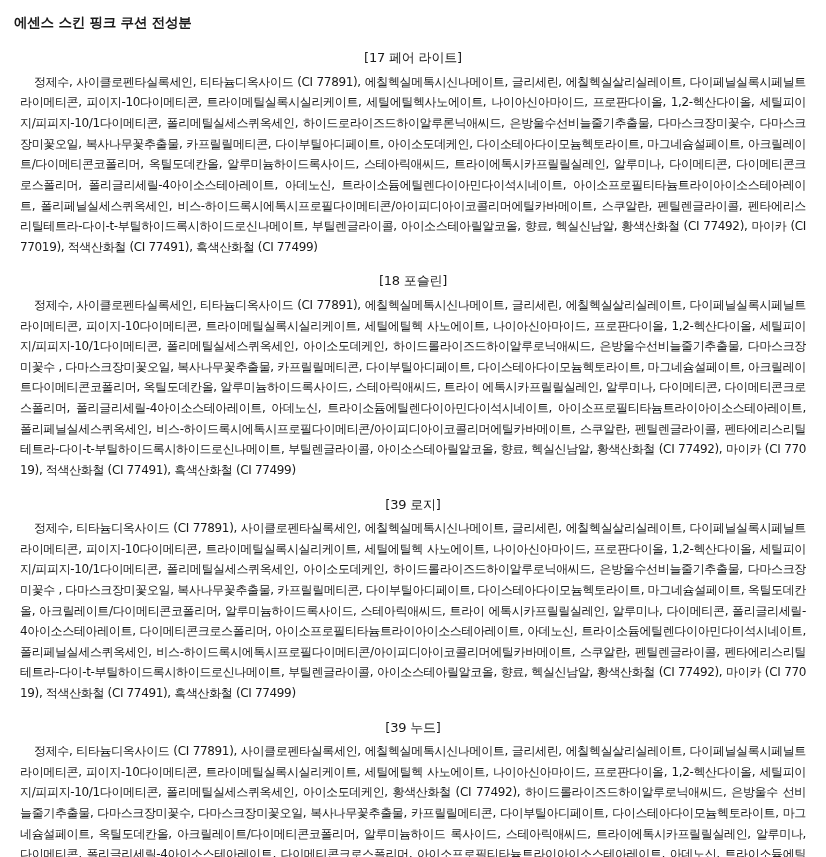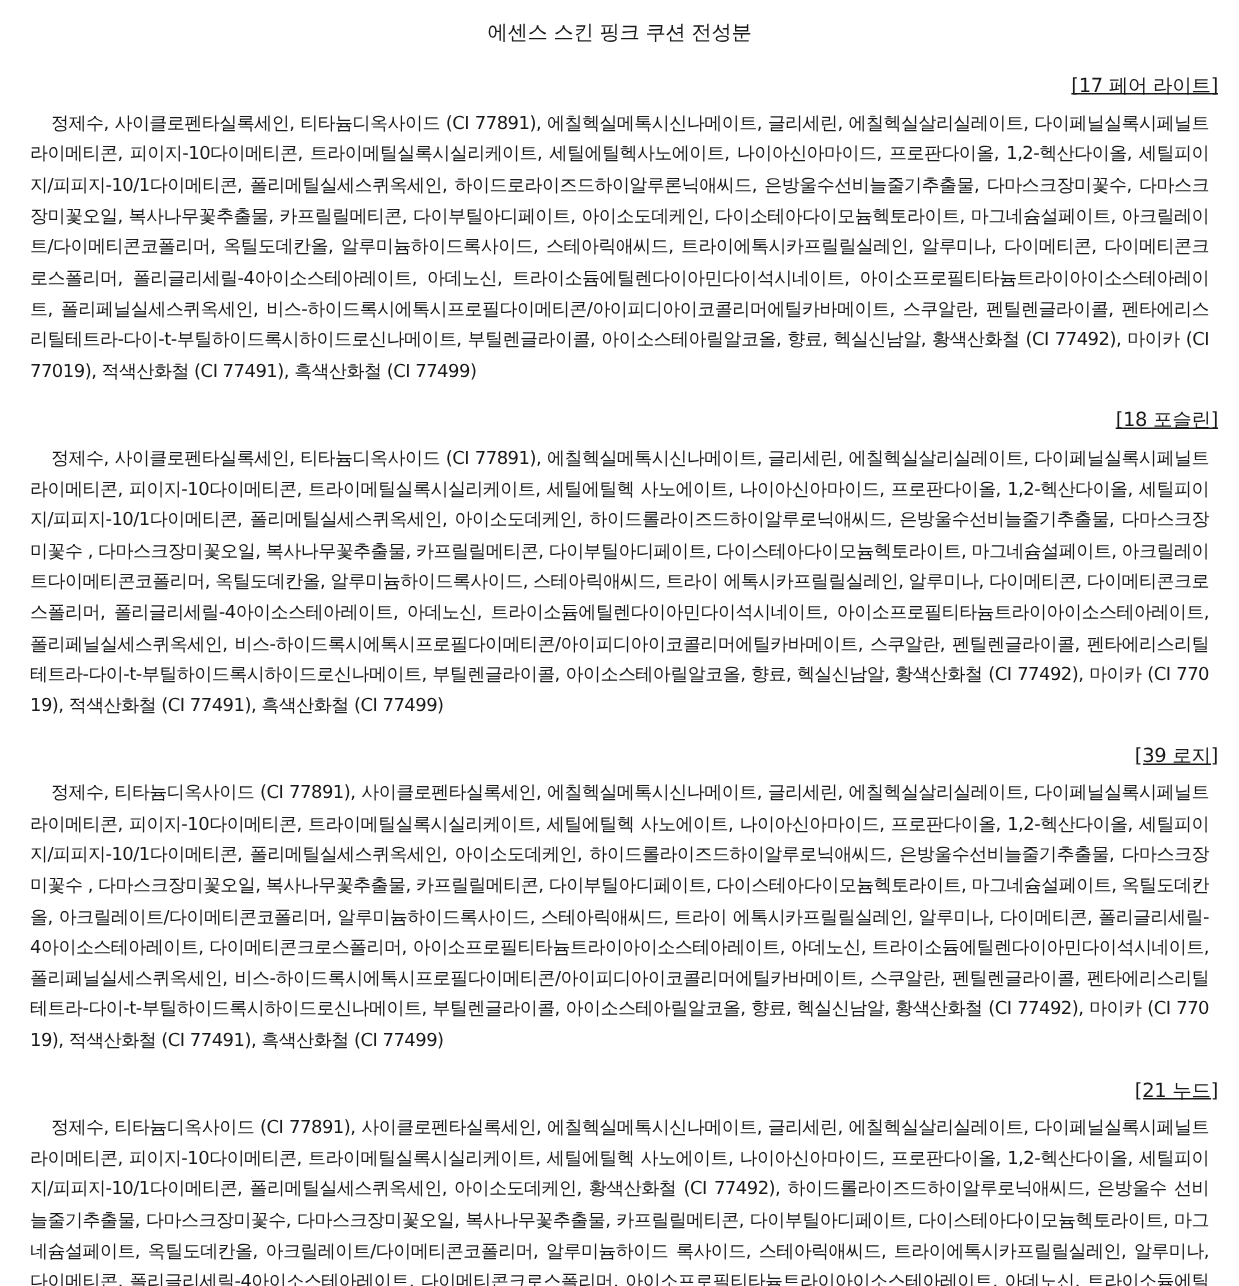--- a/index.html
+++ b/index.html
@@ -12,36 +12,35 @@
     min-height: 857px;
     font-family: "DejaVu Sans", "Liberation Sans", sans-serif;
     color: #1a1a1a;
   }
   .page {
     width: 826px;
     box-sizing: border-box;
     padding: 10px 14px 14px 14px;
   }
   .doc-title {
-    text-align: center;
     font-size: 13.5px;
     line-height: 1.5;
     margin: 2px 0 16px 0;
     letter-spacing: -0.2px;
+    font-weight: bold;
   }
   .section {
     margin-bottom: 14px;
   }
   .section-heading {
-    text-align: right;
+    text-align: center;
     font-size: 13px;
     line-height: 1.5;
     margin: 0 0 4px 0;
     letter-spacing: -0.2px;
-    text-decoration: underline;
   }
   .section-body {
     font-size: 12px;
     line-height: 1.72;
     text-align: justify;
     text-justify: inter-character;
     text-indent: 14px;
     letter-spacing: -0.35px;
     word-break: break-all;
     margin: 4px;
@@ -67,17 +66,17 @@
     <div class="section-heading">[18 포슬린]</div>
     <p class="section-body">정제수, 사이클로펜타실록세인, 티타늄디옥사이드 (CI 77891), 에칠헥실메톡시신나메이트, 글리세린, 에칠헥실살리실레이트, 다이페닐실록시페닐트라이메티콘, 피이지-10다이메티콘, 트라이메틸실록시실리케이트, 세틸에틸헥 사노에이트, 나이아신아마이드, 프로판다이올, 1,2-헥산다이올, 세틸피이지/피피지-10/1다이메티콘, 폴리메틸실세스퀴옥세인, 아이소도데케인, 하이드롤라이즈드하이알루로닉애씨드, 은방울수선비늘줄기추출물, 다마스크장미꽃수 , 다마스크장미꽃오일, 복사나무꽃추출물, 카프릴릴메티콘, 다이부틸아디페이트, 다이스테아다이모늄헥토라이트, 마그네슘설페이트, 아크릴레이트다이메티콘코폴리머, 옥틸도데칸올, 알루미늄하이드록사이드, 스테아릭애씨드, 트라이 에톡시카프릴릴실레인, 알루미나, 다이메티콘, 다이메티콘크로스폴리머, 폴리글리세릴-4아이소스테아레이트, 아데노신, 트라이소듐에틸렌다이아민다이석시네이트, 아이소프로필티타늄트라이아이소스테아레이트, 폴리페닐실세스퀴옥세인, 비스-하이드록시에톡시프로필다이메티콘/아이피디아이코콜리머에틸카바메이트, 스쿠알란, 펜틸렌글라이콜, 펜타에리스리틸테트라-다이-t-부틸하이드록시하이드로신나메이트, 부틸렌글라이콜, 아이소스테아릴알코올, 향료, 헥실신남알, 황색산화철 (CI 77492), 마이카 (CI 77019), 적색산화철 (CI 77491), 흑색산화철 (CI 77499)</p>
   </div>
 
   <div class="section">
     <div class="section-heading">[39 로지]</div>
     <p class="section-body">정제수, 티타늄디옥사이드 (CI 77891), 사이클로펜타실록세인, 에칠헥실메톡시신나메이트, 글리세린, 에칠헥실살리실레이트, 다이페닐실록시페닐트라이메티콘, 피이지-10다이메티콘, 트라이메틸실록시실리케이트, 세틸에틸헥 사노에이트, 나이아신아마이드, 프로판다이올, 1,2-헥산다이올, 세틸피이지/피피지-10/1다이메티콘, 폴리메틸실세스퀴옥세인, 아이소도데케인, 하이드롤라이즈드하이알루로닉애씨드, 은방울수선비늘줄기추출물, 다마스크장미꽃수 , 다마스크장미꽃오일, 복사나무꽃추출물, 카프릴릴메티콘, 다이부틸아디페이트, 다이스테아다이모늄헥토라이트, 마그네슘설페이트, 옥틸도데칸올, 아크릴레이트/다이메티콘코폴리머, 알루미늄하이드록사이드, 스테아릭애씨드, 트라이 에톡시카프릴릴실레인, 알루미나, 다이메티콘, 폴리글리세릴-4아이소스테아레이트, 다이메티콘크로스폴리머, 아이소프로필티타늄트라이아이소스테아레이트, 아데노신, 트라이소듐에틸렌다이아민다이석시네이트, 폴리페닐실세스퀴옥세인, 비스-하이드록시에톡시프로필다이메티콘/아이피디아이코콜리머에틸카바메이트, 스쿠알란, 펜틸렌글라이콜, 펜타에리스리틸테트라-다이-t-부틸하이드록시하이드로신나메이트, 부틸렌글라이콜, 아이소스테아릴알코올, 향료, 헥실신남알, 황색산화철 (CI 77492), 마이카 (CI 77019), 적색산화철 (CI 77491), 흑색산화철 (CI 77499)</p>
   </div>
 
   <div class="section">
-    <div class="section-heading">[21 누드]</div>
+    <div class="section-heading">[39 누드]</div>
     <p class="section-body">정제수, 티타늄디옥사이드 (CI 77891), 사이클로펜타실록세인, 에칠헥실메톡시신나메이트, 글리세린, 에칠헥실살리실레이트, 다이페닐실록시페닐트라이메티콘, 피이지-10다이메티콘, 트라이메틸실록시실리케이트, 세틸에틸헥 사노에이트, 나이아신아마이드, 프로판다이올, 1,2-헥산다이올, 세틸피이지/피피지-10/1다이메티콘, 폴리메틸실세스퀴옥세인, 아이소도데케인, 황색산화철 (CI 77492), 하이드롤라이즈드하이알루로닉애씨드, 은방울수 선비늘줄기추출물, 다마스크장미꽃수, 다마스크장미꽃오일, 복사나무꽃추출물, 카프릴릴메티콘, 다이부틸아디페이트, 다이스테아다이모늄헥토라이트, 마그네슘설페이트, 옥틸도데칸올, 아크릴레이트/다이메티콘코폴리머, 알루미늄하이드 록사이드, 스테아릭애씨드, 트라이에톡시카프릴릴실레인, 알루미나, 다이메티콘, 폴리글리세릴-4아이소스테아레이트, 다이메티콘크로스폴리머, 아이소프로필티타늄트라이아이소스테아레이트, 아데노신, 트라이소듐에틸렌다이아민다이석시 네이트, 폴리페닐실세스퀴옥세인, 비스-하이드록시에톡시프로필다이메티콘/아이피디아이코폴리머에틸카바메이트, 스쿠알란, 펜틸렌글라이콜, 펜타에리스리틸테트라-다이-t-부틸하이드록시하이드로신나메이트, 부틸렌글라이콜, 아이소스테 아릴알코올, 향료, 헥실신남알, 마이카 (CI 77019), 적색산화철 (CI 77491), 흑색산화철 (CI 77499)</p>
   </div>
 
 </div>
 
 </body></html>

